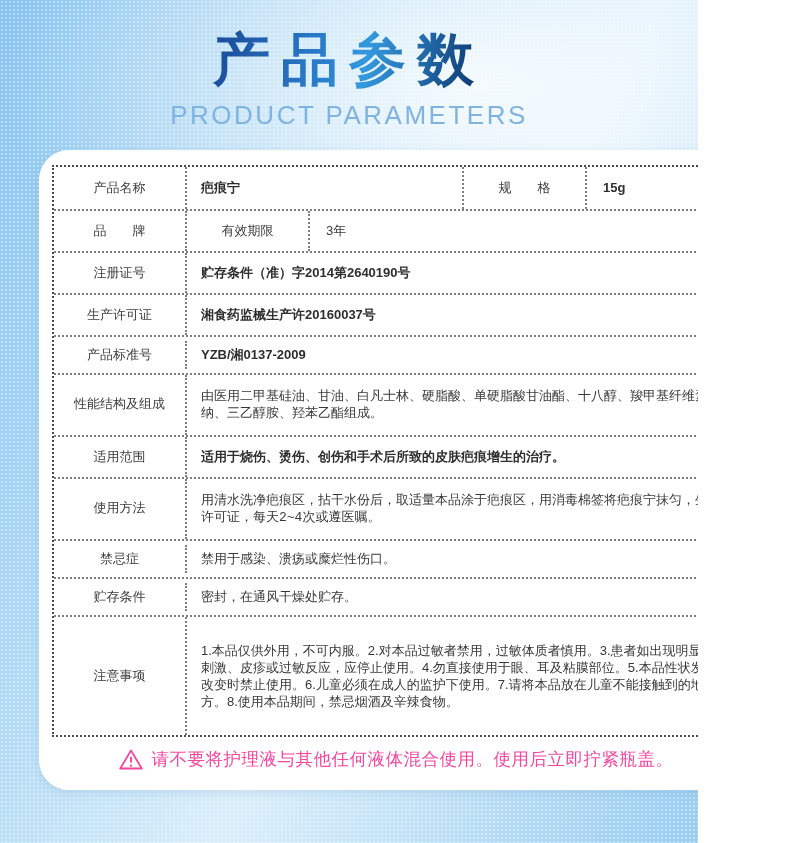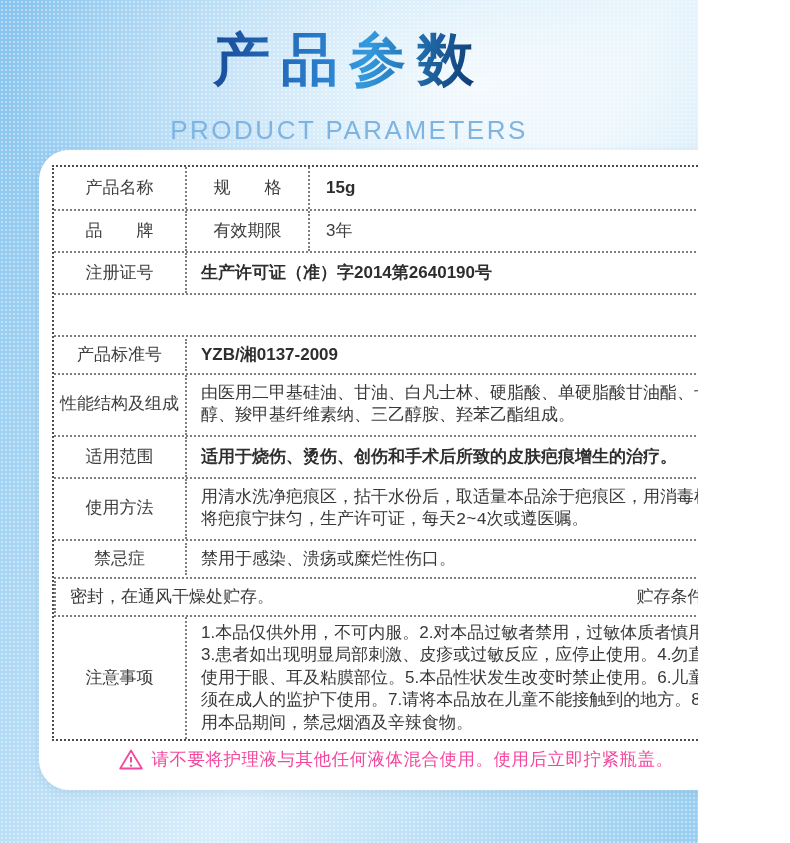--- a/index.html
+++ b/index.html
@@ -19,41 +19,41 @@
   .hdr { position:absolute; top:0; left:0; width:100%; text-align:center; }
   .title {
     margin-top:22px;
     font-size:57px; font-weight:bold; letter-spacing:11px;
     display:inline-block;
     background-image:linear-gradient(100deg,#1b4f9d 4%,#2b7fcd 42%,#3499dd 56%,#0e3a72 96%);
     -webkit-background-clip:text; background-clip:text;
     color:transparent;
   }
   .subtitle {
-    margin-top:16px;
+    margin-top:1px;
     font-size:26px; font-weight:normal; letter-spacing:2.5px;
     color:#7fb3e0;
   }
 
   
   .panel {
     position:absolute; left:39px; top:150px; width:714px; height:640px;
     background:#ffffff; border-radius:30px;
     box-shadow:0 3px 10px rgba(90,140,190,0.18);
   }
 
   
   .ptable {
     position:absolute; left:13px; top:15px; width:686px;
     border:2px dotted #4c4c4c;
     color:#3c3c3c;
   }
   .row { display:flex; align-items:stretch; }
   .row + .row { border-top:2px dotted #7e7e7e; }
-  .cell { display:flex; align-items:center; font-size:17px; line-height:1.32; }
+  .cell { display:flex; align-items:center; font-size:13px; line-height:1.32; }
   .lab  { flex:0 0 131px; justify-content:center; text-align:center; padding:2px 4px; color:#3d3d3d; }
   .val  { flex:1 1 auto; border-left:2px dotted #7e7e7e; padding:5px 8px 5px 14px; color:#383838; }
   .double .val  { flex:0 0 277px; }
   .double .lab2 { flex:0 0 123px; border-left:2px dotted #7e7e7e; justify-content:center; text-align:left; padding:2px 4px; }
   .double .val2 { flex:1 1 auto; border-left:2px dotted #7e7e7e; padding:5px 8px 5px 16px; }
   .bold { font-weight:bold; color:#2e2e2e; }
   .h42 { min-height:42px; } .h38 { min-height:38px;align-items:center; }
   .h62 { min-height:62px;font-family:Liberation Mono, monospace; } .h120 { min-height:120px; }
 
   
@@ -72,36 +72,39 @@
   <div class="hdr">
     <h1 class="title">产品参数</h1>
     <div class="subtitle">PRODUCT PARAMETERS</div>
   </div>
 
   <div class="panel">
     <div class="ptable">
 
       <div class="row double h42">
         <div class="cell lab">产品名称</div>
+        <div class="cell val bold">疤痕宁</div>
         <div class="cell lab2">规　　格</div>
         <div class="cell val2 bold">15g</div>
       </div>
 
       <div class="row double h42">
         <div class="cell lab">品　　牌</div>
         <div class="cell lab2">有效期限</div>
         <div class="cell val2">3年</div>
       </div>
 
       <div class="row h42">
         <div class="cell lab">注册证号</div>
-        <div class="cell val bold">生产许可证（准）字2014第2640190号</div>
+        <div class="cell val bold">贮存条件（准）字2014第2640190号</div>
       </div>
 
       <div class="row h42">
+        <div class="cell lab">生产许可证</div>
+        <div class="cell val bold">湘食药监械生产许20160037号</div>
       </div>
 
       <div class="row h38">
         <div class="cell lab">产品标准号</div>
         <div class="cell val bold">YZB/湘0137-2009</div>
       </div>
 
       <div class="row h62">
         <div class="cell lab">性能结构及组成</div>
         <div class="cell val">由医用二甲基硅油、甘油、白凡士林、硬脂酸、单硬脂酸甘油酯、十八醇、羧甲基纤维素纳、三乙醇胺、羟苯乙酯组成。</div>
@@ -116,22 +119,22 @@
         <div class="cell lab">使用方法</div>
         <div class="cell val">用清水洗净疤痕区，拈干水份后，取适量本品涂于疤痕区，用消毒棉签将疤痕宁抹匀，生产许可证，每天2~4次或遵医嘱。</div>
       </div>
 
       <div class="row h38">
         <div class="cell lab">禁忌症</div>
         <div class="cell val">禁用于感染、溃疡或糜烂性伤口。</div>
       </div>
 
       <div class="row h38">
+        <div class="cell lab">贮存条件</div>
         <div class="cell val">密封，在通风干燥处贮存。</div>
-        <div class="cell lab">贮存条件</div>
       </div>
 
       <div class="row h120">
         <div class="cell lab">注意事项</div>
         <div class="cell val">1.本品仅供外用，不可内服。2.对本品过敏者禁用，过敏体质者慎用。3.患者如出现明显局部刺激、皮疹或过敏反应，应停止使用。4.勿直接使用于眼、耳及粘膜部位。5.本品性状发生改变时禁止使用。6.儿童必须在成人的监护下使用。7.请将本品放在儿童不能接触到的地方。8.使用本品期间，禁忌烟酒及辛辣食物。</div>
       </div>
 
     </div>
 
     <div class="warning">

